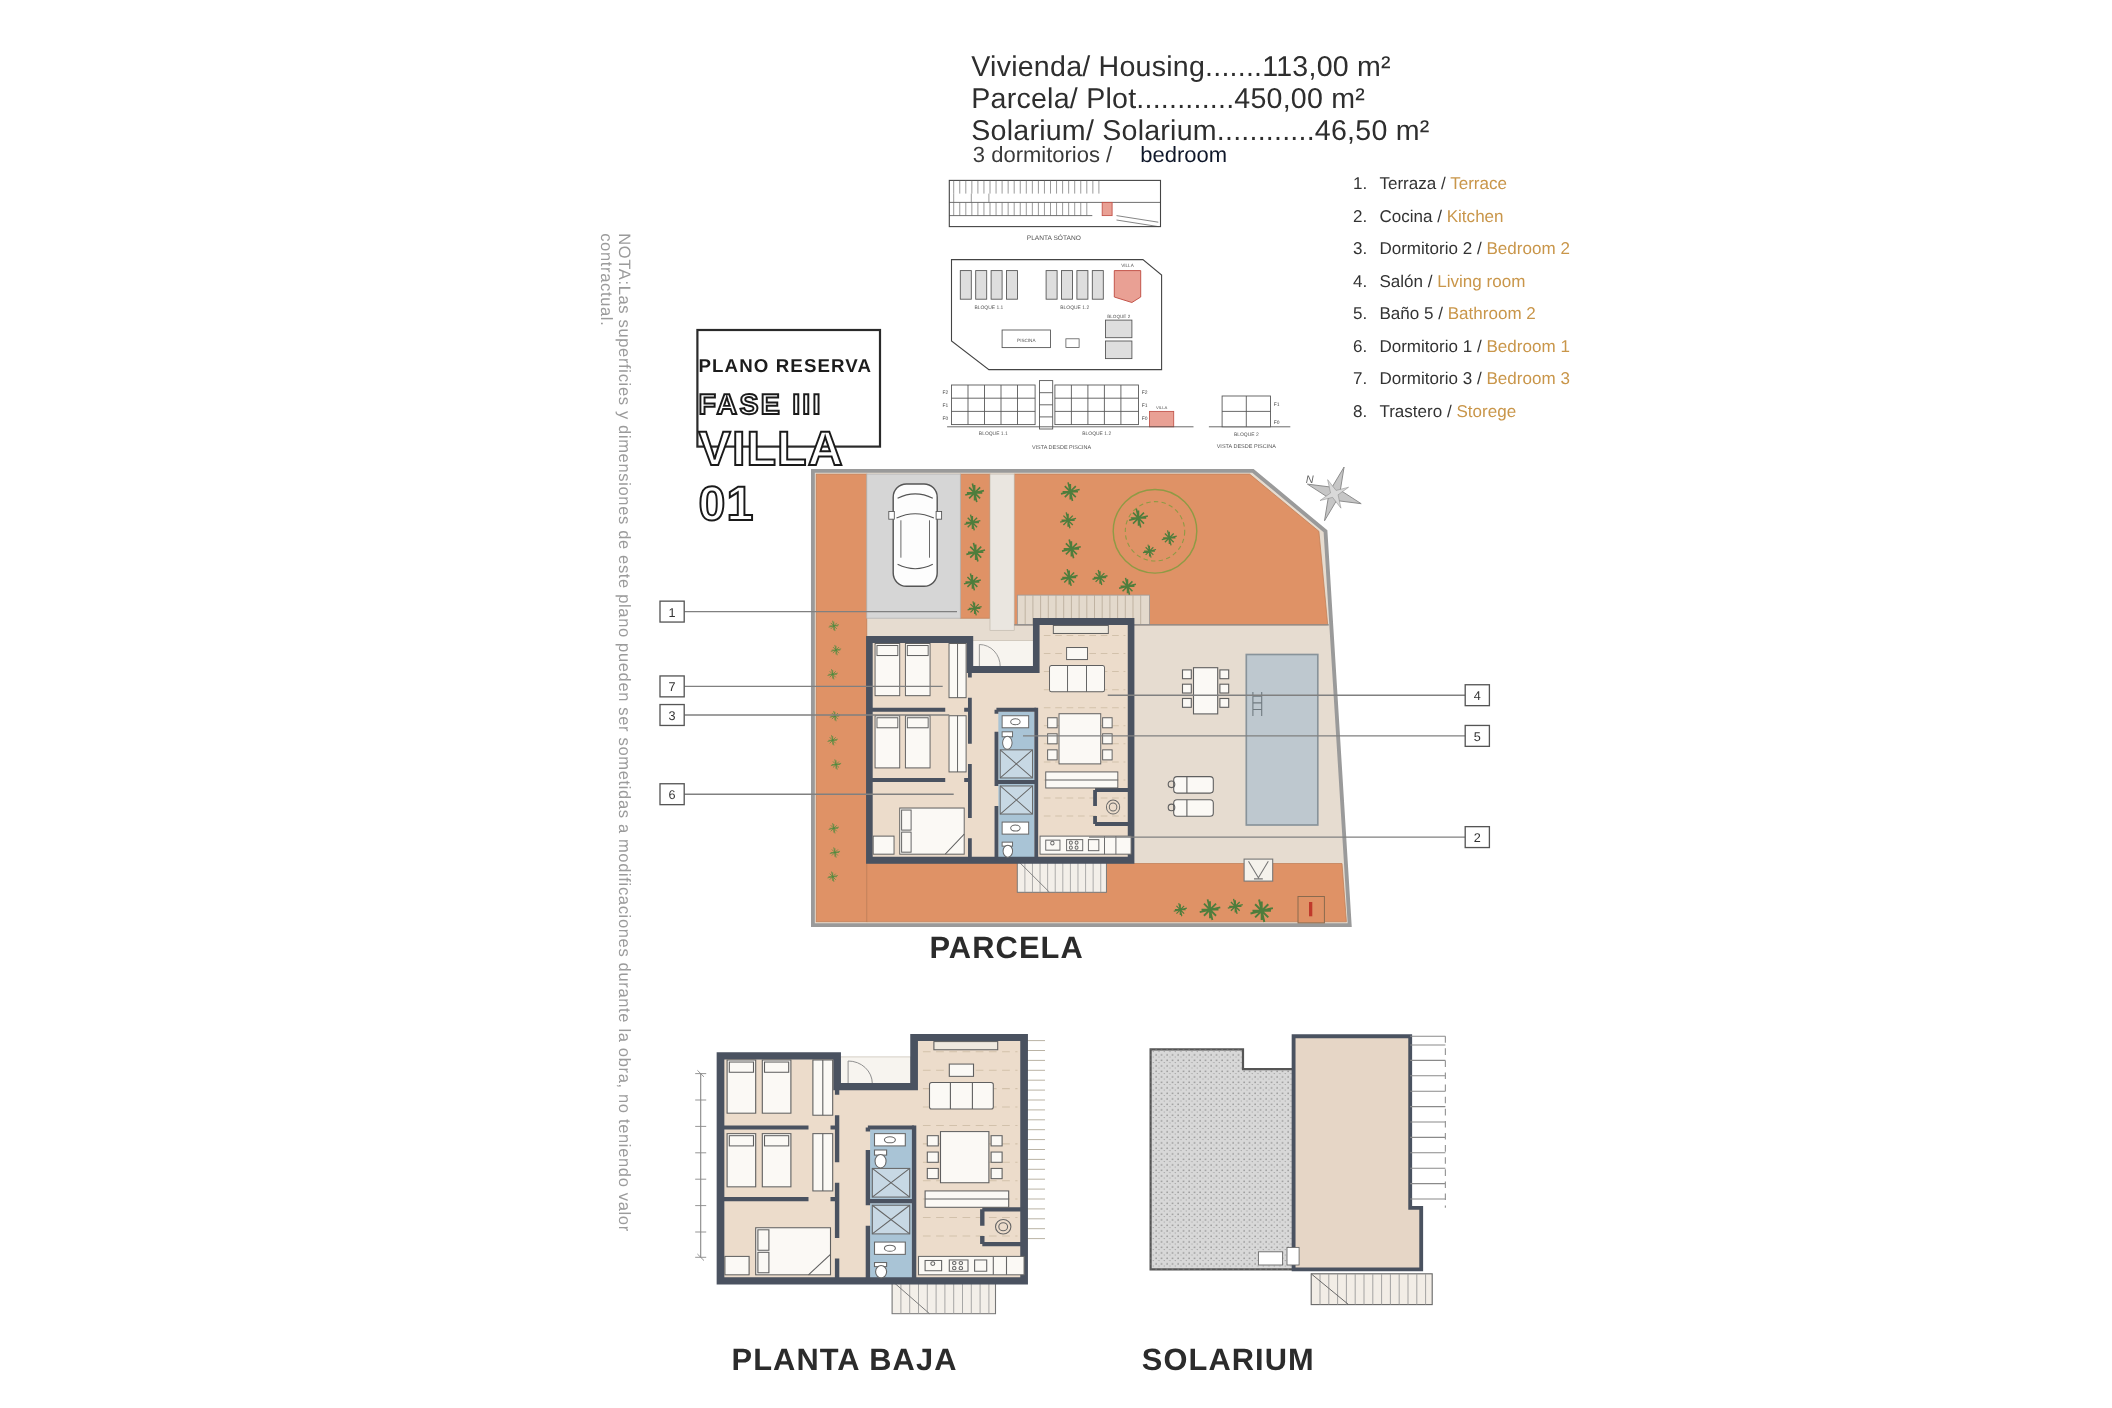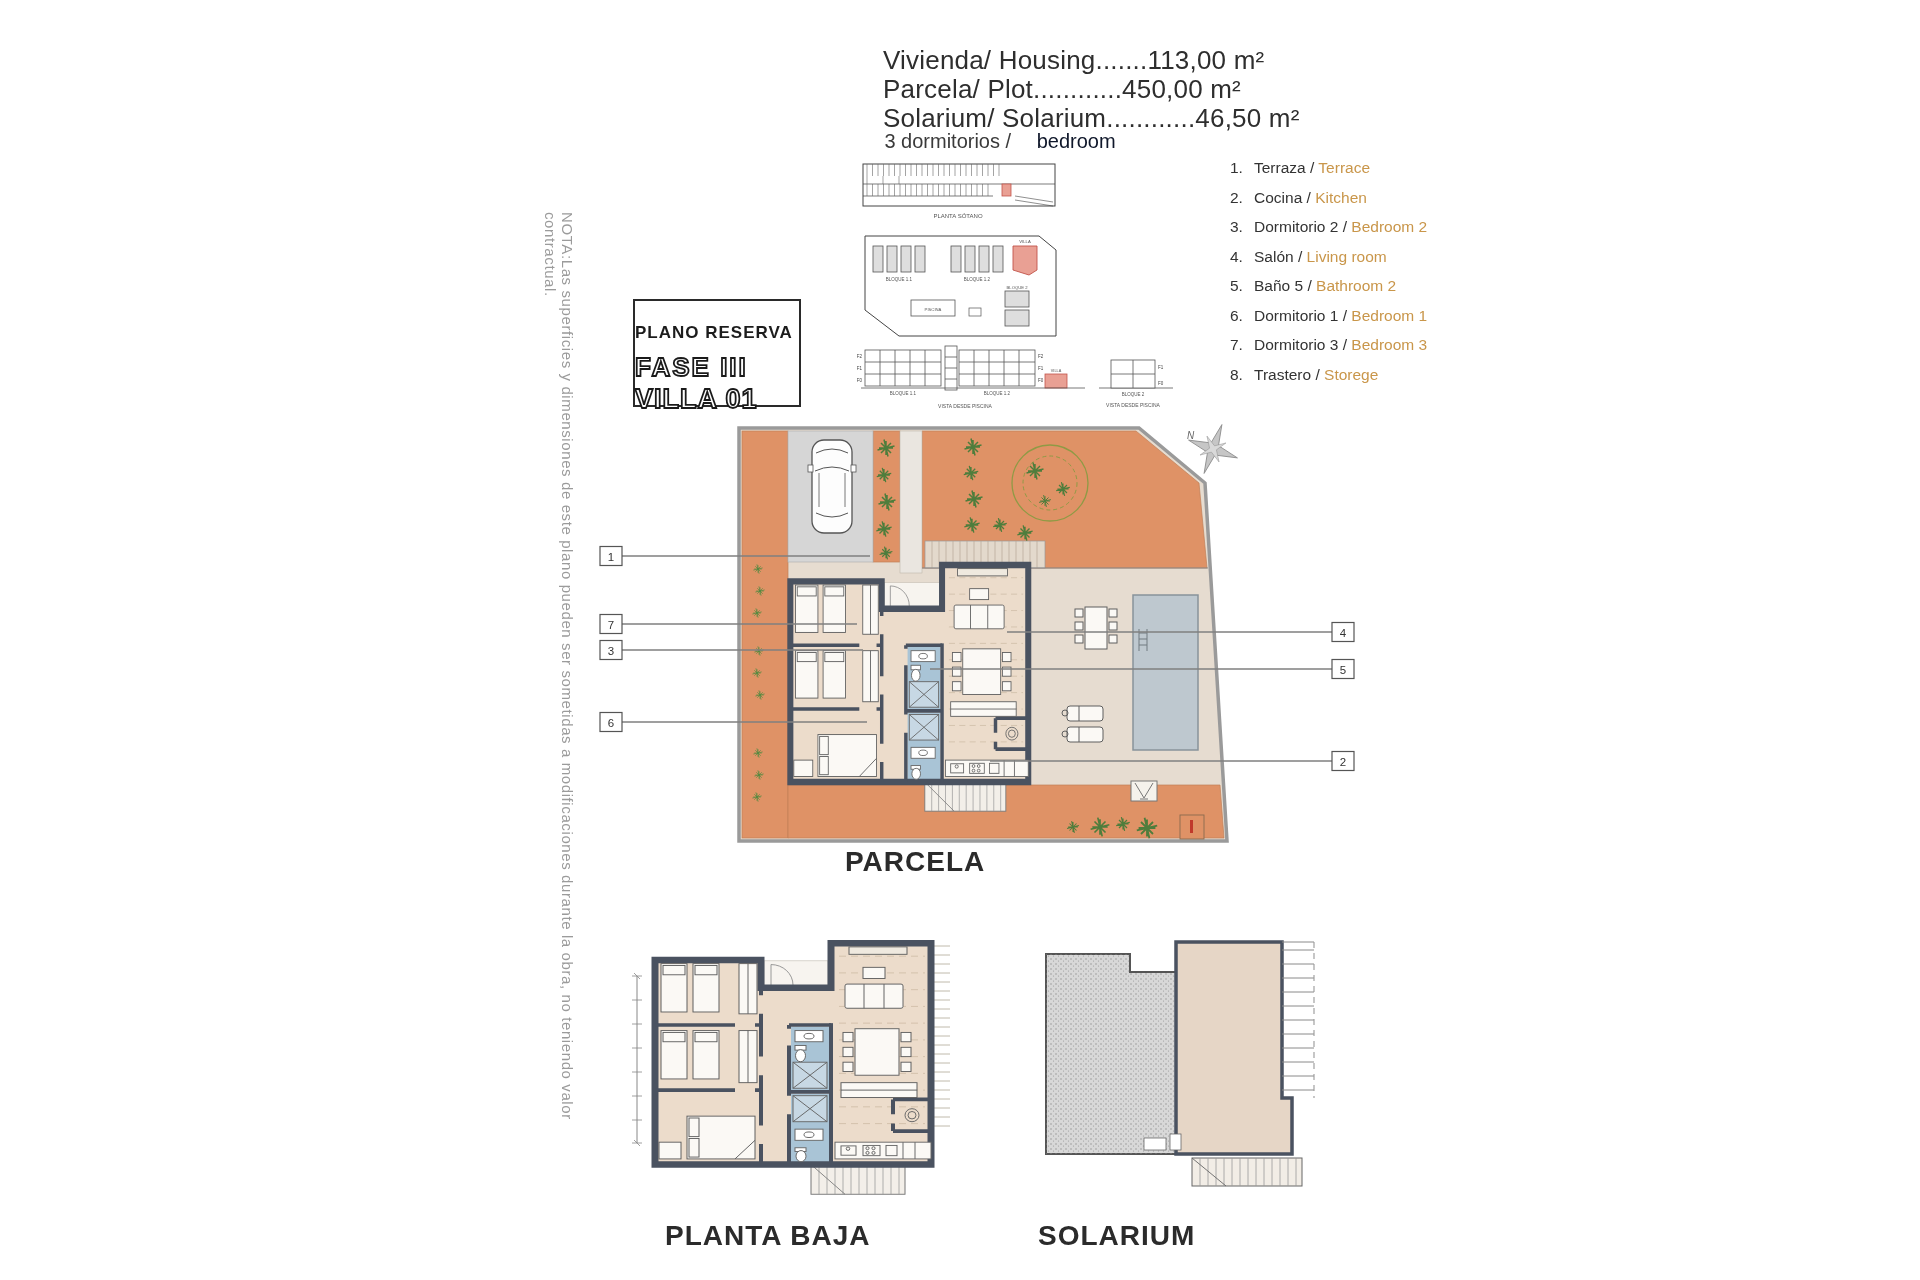--- a/index.html
+++ b/index.html
@@ -9,21 +9,21 @@
   
   .header{left:883px;top:46px;font-size:26px;line-height:29px;color:#2e2e2e;letter-spacing:0.2px;}
   
   .bedrooms{left:870px;top:130px;width:260px;text-align:center;font-size:20px;color:#3a3a3a;}
   .orange-en{color:#0f172a;margin-left:20px;}
   
   .titlebox{left:633px;top:299px;width:168px;height:108px;border:2px solid #2a2a2a;
             box-sizing:border-box;text-align:left;padding-top:22px;}
   .titlebox .t1{font-size:17px;font-weight:600;letter-spacing:1px;color:#1c1c1c;}
   .titlebox .t2{font-size:26px;font-weight:800;letter-spacing:2px;margin-top:9px;}
-  .titlebox .t3{font-size:27px;font-weight:800;letter-spacing:1px;margin-top:1px;}
+  .titlebox .t3{font-size:44px;font-weight:800;letter-spacing:1px;margin-top:1px;}
   .outline{color:#ffffff;-webkit-text-stroke:1.8px #1a1a1a;}
   
   .legend{left:1213px;top:142px;list-style:none;margin:17px;padding:0;font-size:15.5px;}
   .legend li{height:20px;margin-bottom:9.5px;white-space:nowrap;color:#333;}
   .legend .num{display:inline-block;width:24px;}
   .legend .es{color:#333;}
   .legend .en{color:#c9964a;}
   
   .planlabel{font-size:28px;color:#2b2b2b;letter-spacing:1px;text-align:left;width:260px;font-weight:bold;}
   

